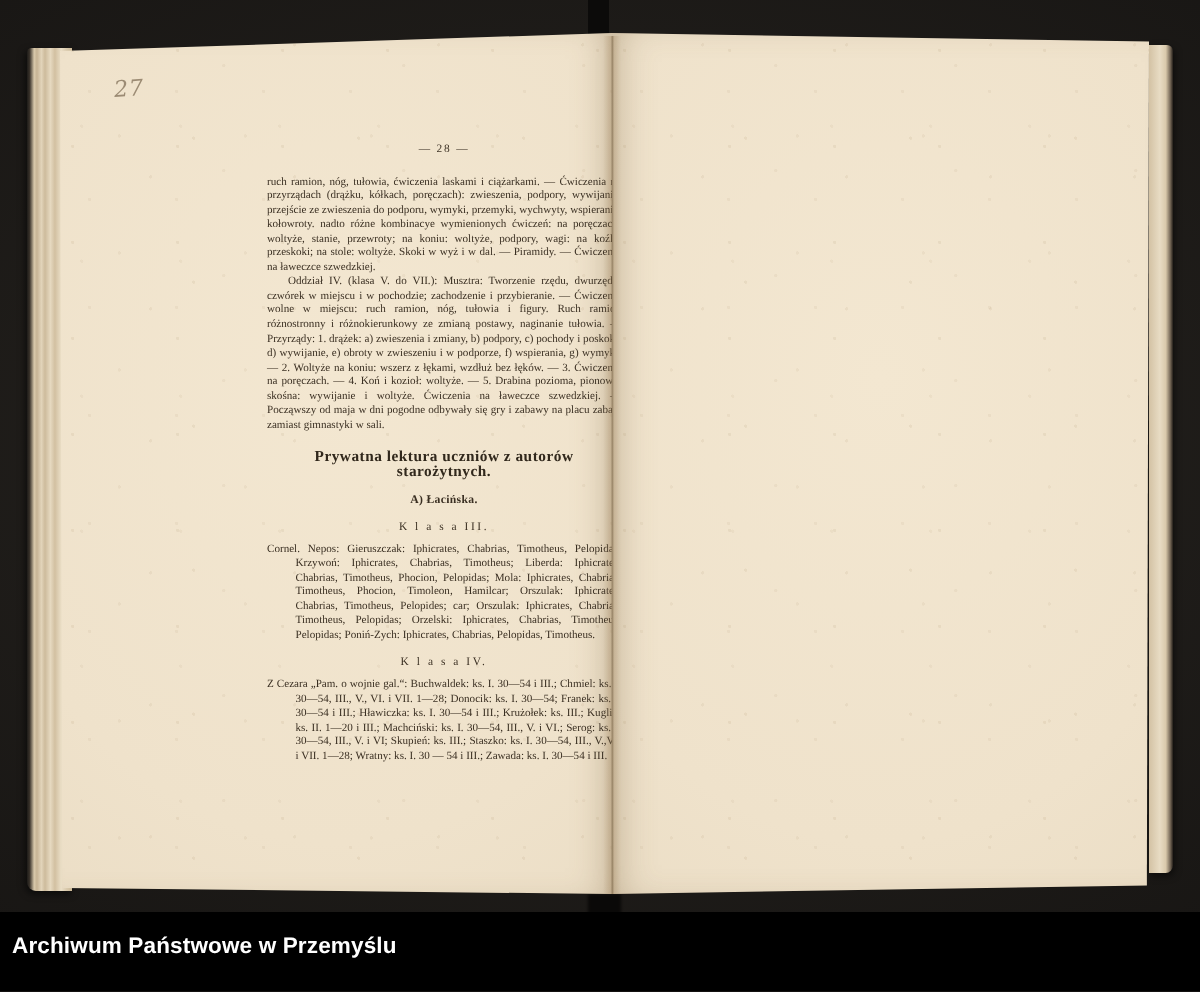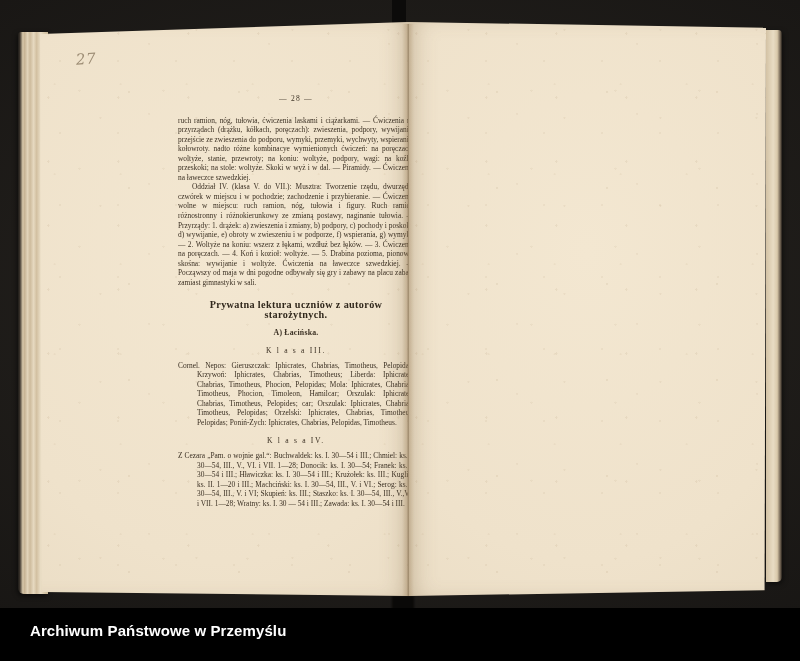--- a/index.html
+++ b/index.html
@@ -195,21 +195,20 @@
     background: #000000;
   }
   #watermark-text {
     position: absolute;
     left: 8px; top: 14px;
     font-family: "Liberation Sans", sans-serif;
     font-size: 15px;
     font-weight: bold;
     color: #ffffff;
     letter-spacing: .1px;
-    margin-left: 22px;
   }
 </style>
 </head>
 <body>
 
 <div id="scan-backdrop"></div>
 <div id="spine-shadow-top"></div>
 <div id="spine-shadow-bottom"></div>
 
 <div id="book">

